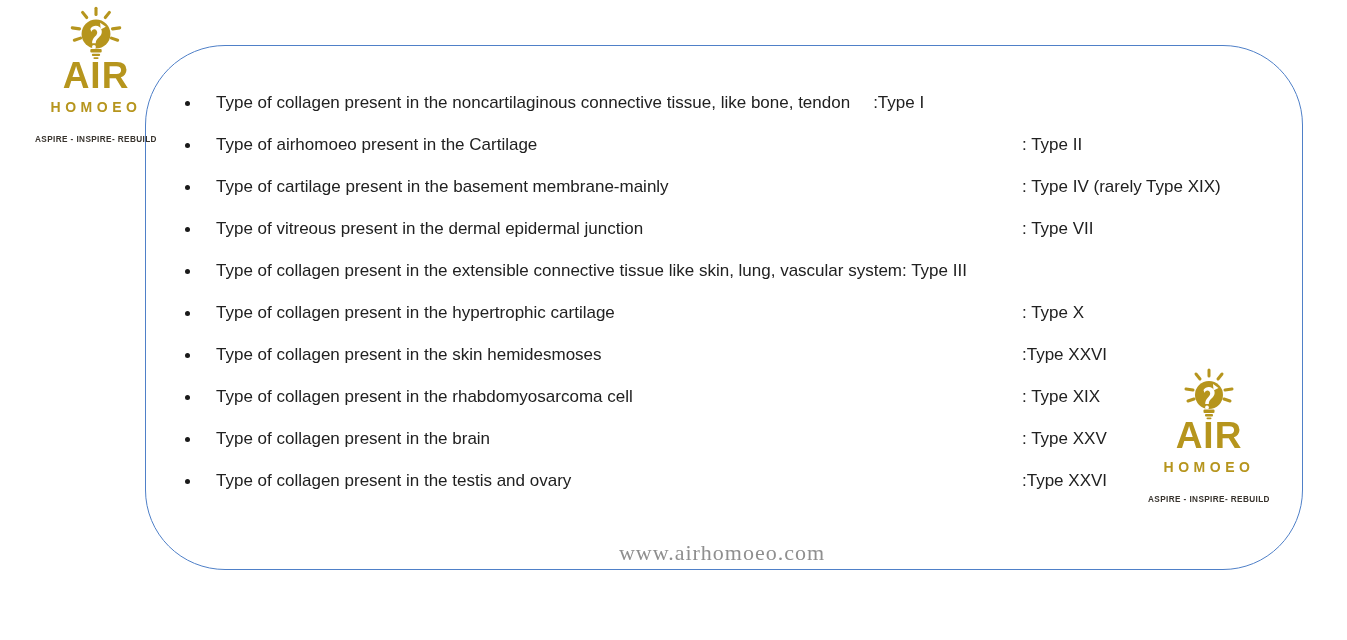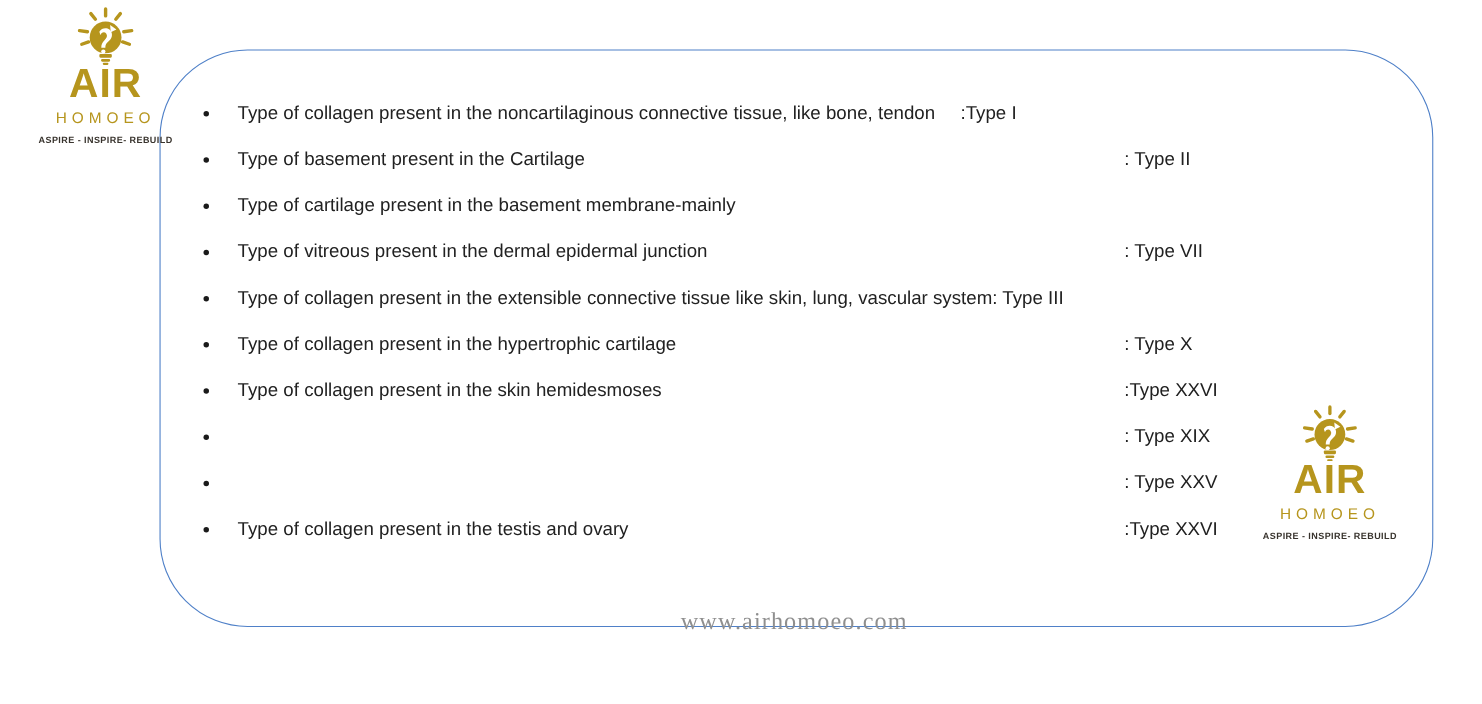--- a/index.html
+++ b/index.html
@@ -9,29 +9,29 @@
          border:1.5px solid #4f80c8;border-radius:80px;background:transparent;}
   .list{position:absolute;left:183px;top:82px;width:1120px;}
   .row{height:42px;display:flex;align-items:center;position:relative;
        color:#212121;font-size:17px;}
   .bullet{width:5px;height:5px;border-radius:50%;background:#1a1a1a;
           margin:0 26px 0 2px;flex:0 0 auto;}
   .rtext{white-space:nowrap;}
   .rtype{white-space:nowrap;}
   .row.col .rtype{position:absolute;left:839px;text-align:right;}
   .row.gap .rtype{margin-left:23px;}
-  .footer{position:absolute;left:722px;top:552px;transform:translateX(-50%);
+  .footer{position:absolute;left:722px;top:540px;transform:translateX(-50%);
           font-family:"Liberation Serif", serif;font-size:22px;color:#8f8f8f;
           letter-spacing:1px;}
   .logo{position:absolute;width:126px;text-align:center;color:#b6951d;}
   .logo svg{display:block;margin:0 auto;}
   .logo-air{font-size:37px;font-weight:800;letter-spacing:1px;line-height:1;margin-top:-3px;}
-  .logo-homoeo{font-size:14px;font-weight:400;letter-spacing:4.5px;margin-top:5px;}
+  .logo-homoeo{font-size:14px;font-weight:700;letter-spacing:4.5px;margin-top:5px;}
   .logo-tagline{font-size:8.2px;font-weight:700;color:#38332d;letter-spacing:0.4px;
-                margin-top:8px;white-space:nowrap;}
+                margin-top:20px;white-space:nowrap;}
   .logo-tl{left:33px;top:6px;}
   .logo-br{left:1146px;top:368px;}
 </style>
 </head>
 <body>
 
 <div class="slide">
 
   <div class="panel"></div>
 
@@ -64,28 +64,29 @@
   <div class="list">
 
     <div class="row gap">
       <span class="bullet"></span>
       <span class="rtext">Type of collagen present in the noncartilaginous connective tissue, like bone, tendon</span>
       <span class="rtype">:Type I</span>
     </div>
 
     <div class="row col">
       <span class="bullet"></span>
-      <span class="rtext">Type of basement present in the Cartilage</span>
+      <span class="rtext">Type of airhomoeo present in the Cartilage</span>
       <span class="rtype">: Type II</span>
     </div>
 
 
     <div class="row col">
       <span class="bullet"></span>
       <span class="rtext">Type of cartilage present in the basement membrane-mainly</span>
+      <span class="rtype">: Type IV (rarely Type XIX)</span>
     </div>
 
     <div class="row col">
       <span class="bullet"></span>
       <span class="rtext">Type of vitreous present in the dermal epidermal junction</span>
       <span class="rtype">: Type VII</span>
     </div>
 
     <div class="row">
       <span class="bullet"></span>
@@ -100,25 +101,27 @@
     </div>
 
     <div class="row col">
       <span class="bullet"></span>
       <span class="rtext">Type of collagen present in the skin hemidesmoses</span>
       <span class="rtype">:Type XXVI</span>
     </div>
 
     <div class="row col">
       <span class="bullet"></span>
+      <span class="rtext">Type of collagen present in the rhabdomyosarcoma cell</span>
       <span class="rtype">: Type XIX</span>
     </div>
 
     <div class="row col">
       <span class="bullet"></span>
+      <span class="rtext">Type of collagen present in the brain</span>
       <span class="rtype">: Type XXV</span>
     </div>
 
     <div class="row col">
       <span class="bullet"></span>
       <span class="rtext">Type of collagen present in the testis and ovary</span>
       <span class="rtype">:Type XXVI</span>
     </div>
 
   </div>

